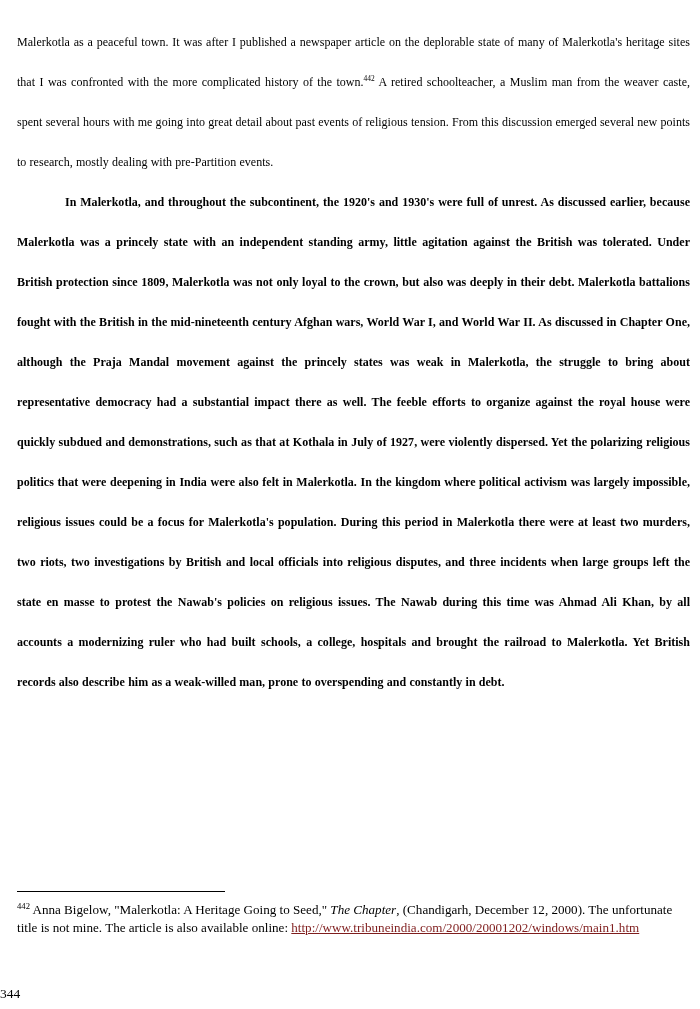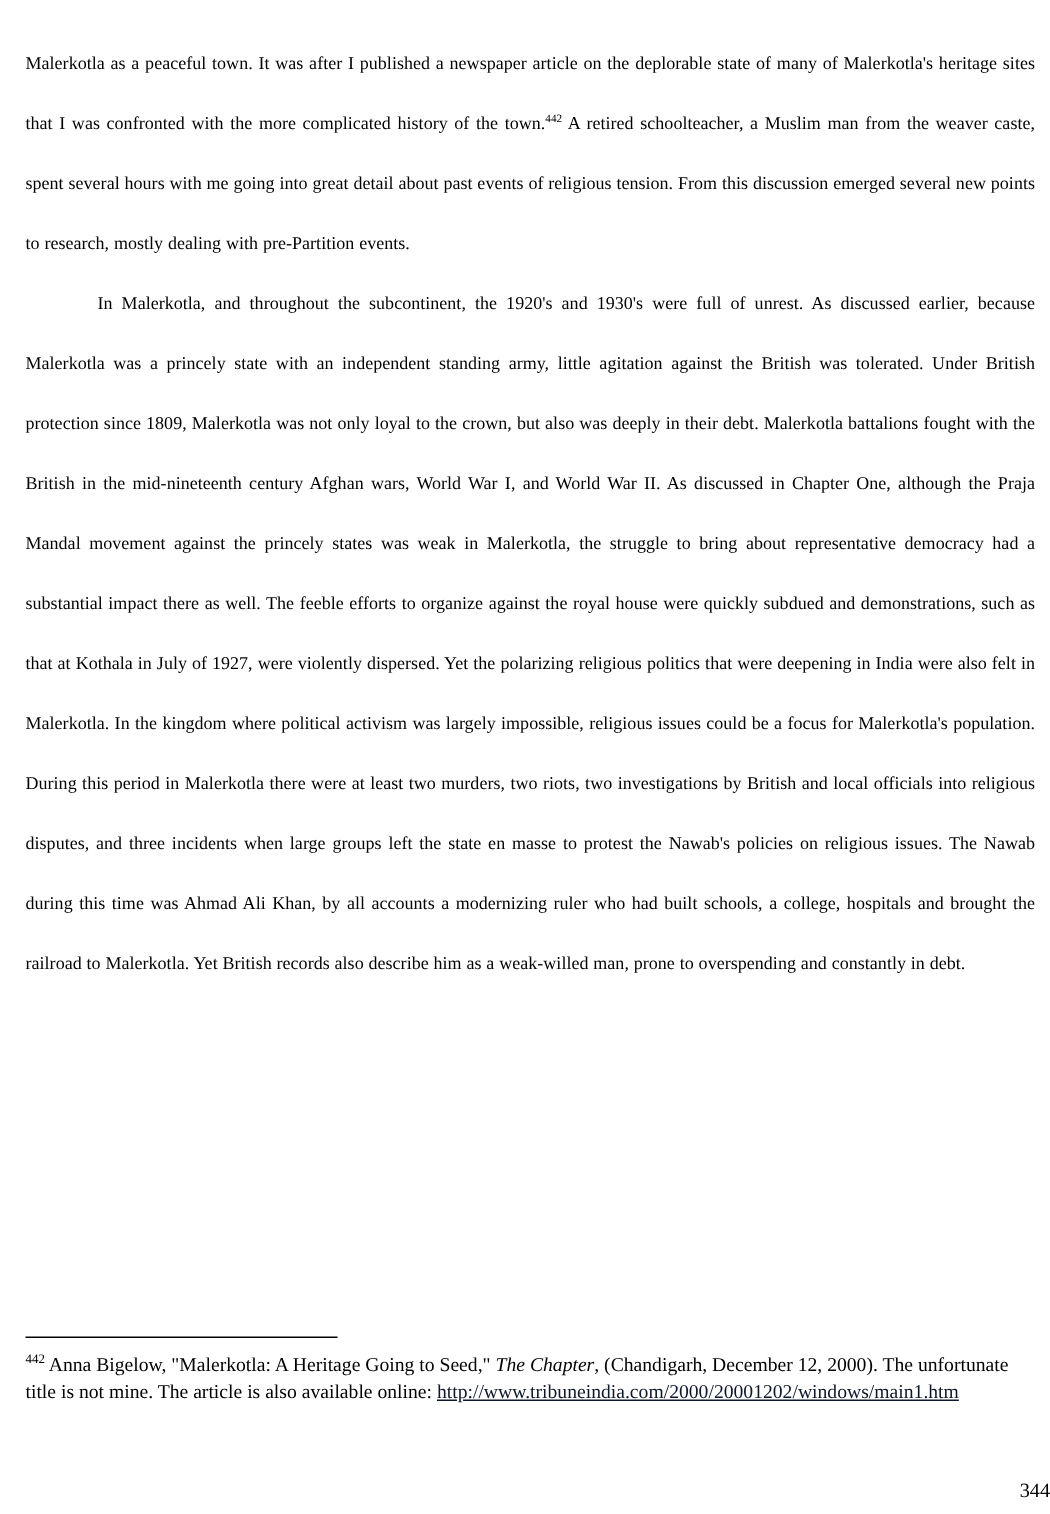--- a/index.html
+++ b/index.html
@@ -30,20 +30,21 @@
     font-size: 12px;
     line-height: 40px;
     text-align: justify;
     text-justify: inter-word;
     letter-spacing: 0.02px;
     word-spacing: 0.2px;
     hyphens: none;
   }
   p.para.indent {
     text-indent: 48px;
+    font-weight: bold;
   }
   sup.fn-ref {
     font-size: 0.62em;
     vertical-align: super;
     line-height: 0;
   }
   .footnote-area {
     position: absolute;
     left: 17px;
     top: 891px;
@@ -64,29 +65,29 @@
   }
   .fn-text sup {
     font-size: 0.66em;
     vertical-align: super;
     line-height: 0;
   }
   .fn-text .italic {
     font-style: italic;
   }
   a.fn-link {
-    color: #0f172a;
+    color: #7f1d1d;
     text-decoration: underline;
   }
   .page-number {
     position: absolute;
     left: 0;
     top: 986px;
     width: 700px;
-    text-align: right;
+    text-align: left;
     font-size: 13.5px;
     line-height: 16px;
     color: #000000;
     font-family: Liberation Serif, serif;
   }
 </style>
 </head>
 <body>
 
 <div class="page">

